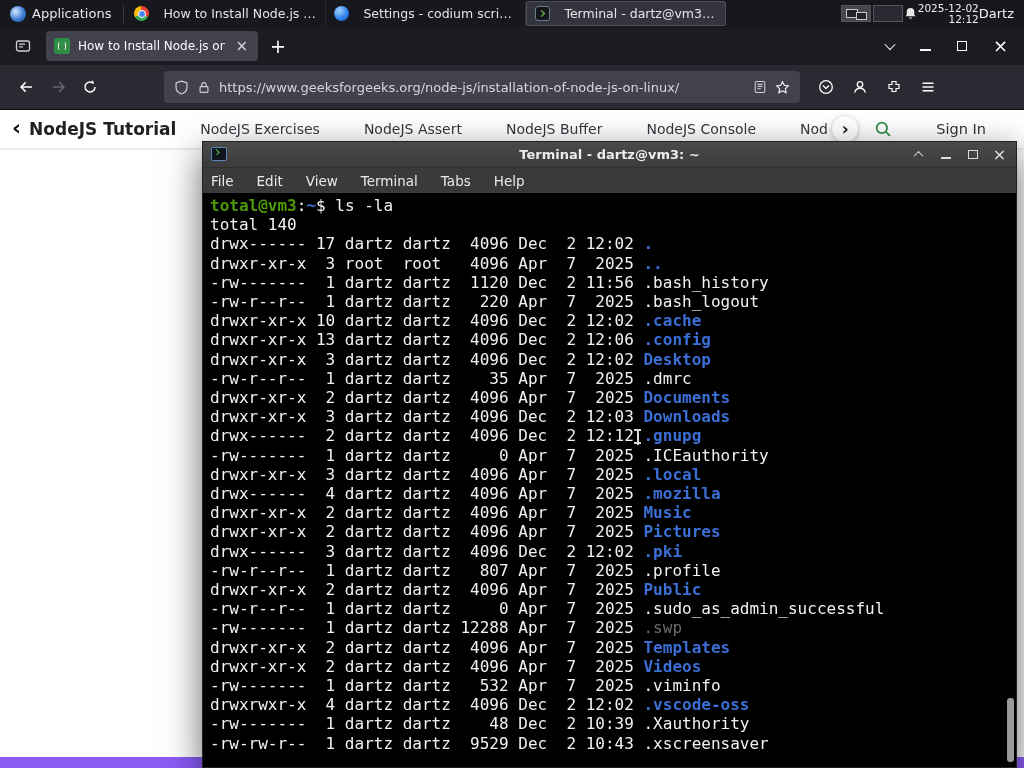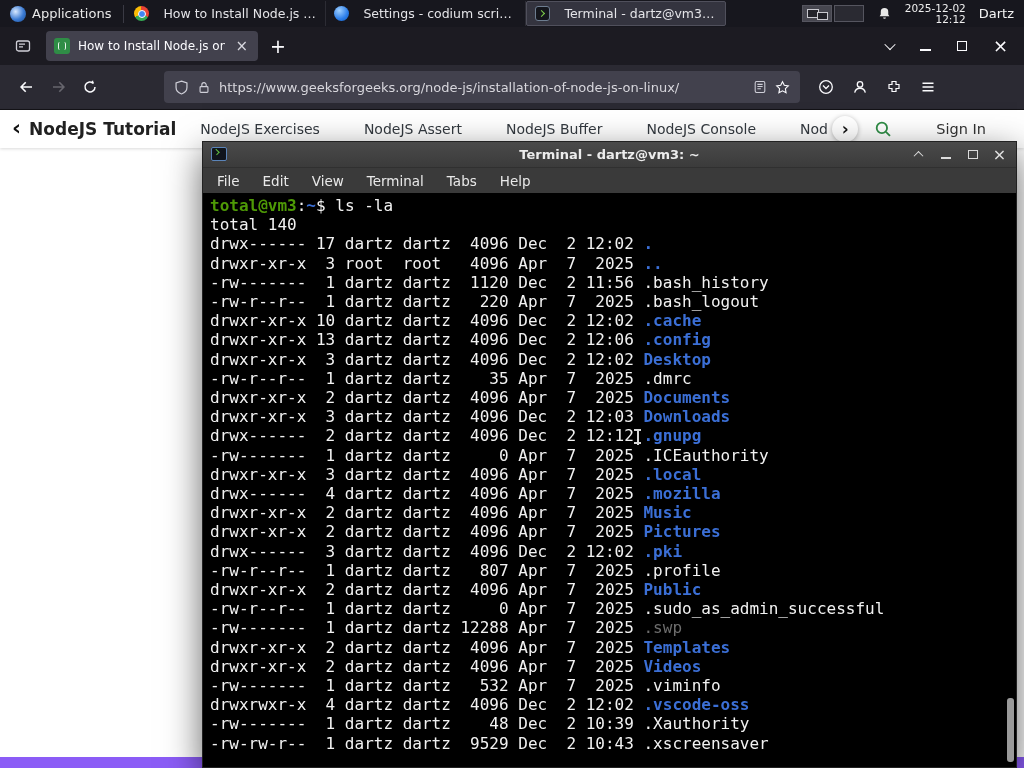--- a/index.html
+++ b/index.html
@@ -23,21 +23,21 @@
                  background:conic-gradient(#ea4335 0 120deg, #34a853 120deg 240deg, #fbbc05 240deg 360deg); }
   .icon-chrome::after { content:""; position:absolute; inset:3.5px; border-radius:50%;
                         background:#4285f4; border:1.5px solid #fff; }
   .icon-codium { flex:0 0 15px; width:15px; height:15px; border-radius:50%;
                  background:radial-gradient(circle at 35% 30%, #9fd0ff, #2b7de9 60%, #1259b5); }
   .icon-term-sm { flex:0 0 15px; width:15px; height:15px; border-radius:3px; background:#14161c;
                   border:1px solid #6d7higher0; border:1px solid #6d7d90; position:relative; }
   .icon-term-sm::after { content:""; position:absolute; left:3px; top:4px; width:4px; height:4px;
                          border-left:1.5px solid #7fd24a; border-bottom:1.5px solid #7fd24a;
                          transform:rotate(-135deg); }
-  .panel-right { margin-left:auto; display:flex; align-items:center; gap:13px; padding-right:8px; }
+  .panel-right { margin-left:auto; display:flex; align-items:center; padding-right:8px; }
   .pager { display:flex; gap:2px; }
   .ws { width:30px; height:17px; border:1px solid #55555f; background:#2a2a32; position:relative; }
   .ws1 { background:#46464f; }
   .ws1 i { position:absolute; border:1px solid #c9c9cf; background:#23232a; }
   .ws1 i:nth-child(1) { left:4px; top:3px; width:12px; height:9px; }
   .ws1 i:nth-child(2) { left:14px; top:6px; width:11px; height:8px; }
   .bell { display:flex; align-items:center; }
   .clock { text-align:right; line-height:11px; font-size:10.5px; color:#f0f0f0; }
   .puser { font-size:13px; color:#f4f4f4; padding-right:2px; }
 
@@ -95,21 +95,21 @@
                    border-left:1.3px solid #62c342; border-bottom:1.3px solid #62c342;
                    transform:rotate(-135deg); }
   .t-btns { position:absolute; right:10px; top:0; height:25px; display:flex; align-items:center; gap:14px; }
   .tb { width:13px; height:14px; display:inline-flex; align-items:center; justify-content:center; }
   .tb-shade i { width:7px; height:7px; border-left:1.6px solid #dcdcdc; border-top:1.6px solid #dcdcdc;
                 transform:rotate(45deg) translate(1px,1px); }
   .tb-min i { width:10px; height:1.6px; background:#dcdcdc; margin-top:7px; }
   .tb-max i { width:10px; height:9px; border:1.5px solid #dcdcdc; }
   .tb-close { color:#e2e2e2; font-size:16px; font-weight:400; line-height:1; }
   .t-menubar { height:26px; background:#3a3a3a; border-top:1px solid #303030;
-               display:flex; align-items:center; gap:23px; padding:0 14px;
+               display:flex; align-items:center; gap:23px; padding:0 8px;
                color:#e9e9e9; font-size:13.5px; }
   .t-body { position:absolute; left:0; right:0; top:51px; bottom:0; background:#000;
             padding:3px 0 0 7px; overflow:hidden;
             font-family:"DejaVu Sans Mono", monospace; font-size:16px; line-height:19.2px; color:#f2f2f2; }
   .tline { white-space:pre; }
   .t-scroll { position:absolute; right:2px; bottom:5px; width:7px; height:64px;
               background:#9a9a9a; border-radius:3px; }
 
   
   .ibeam { position:absolute; left:633px; top:429px; width:9px; height:17px; z-index:40; }

